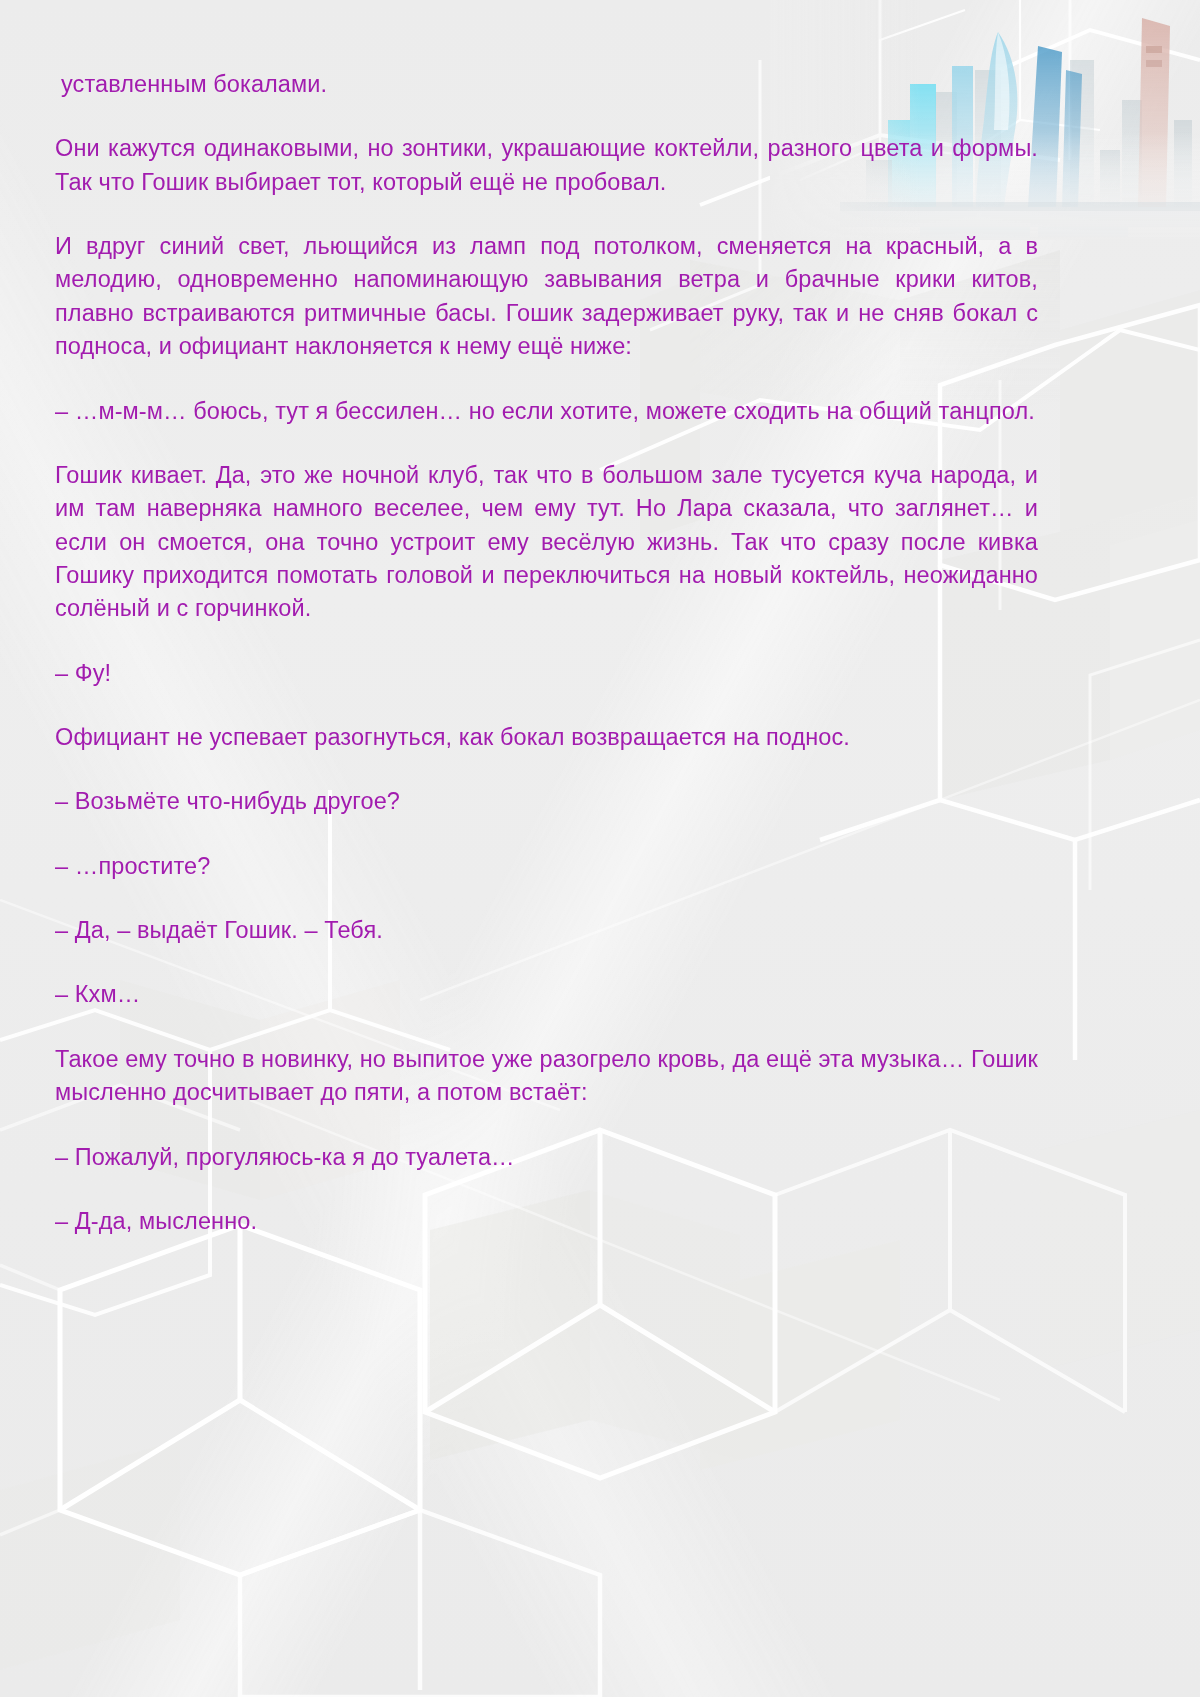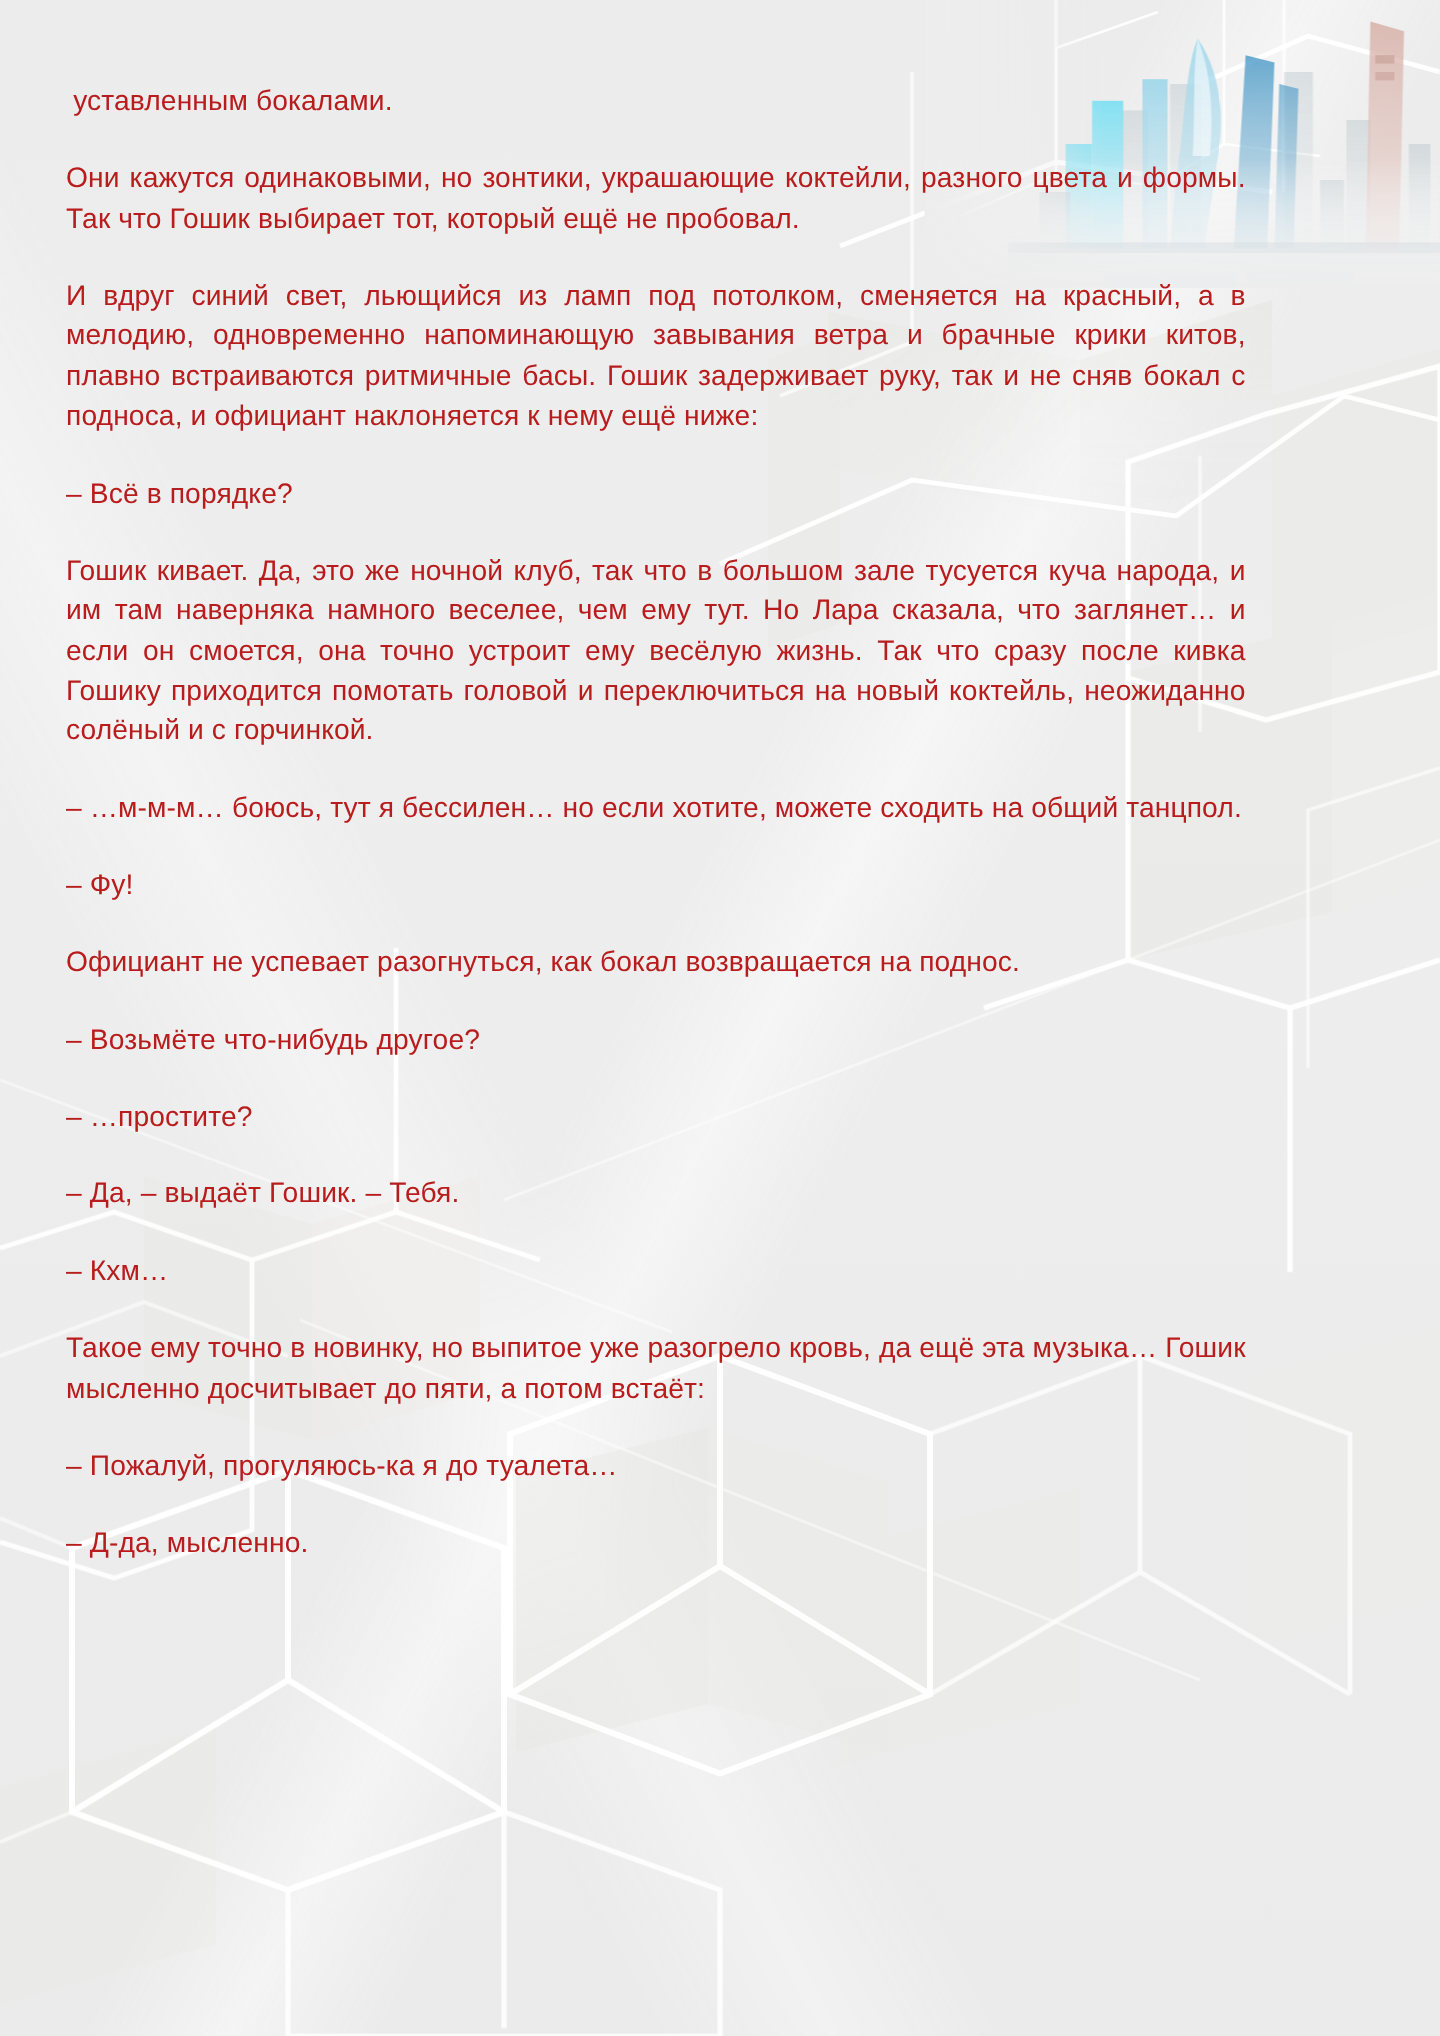--- a/index.html
+++ b/index.html
@@ -57,21 +57,21 @@
   .content {
     position: absolute;
     left: 55px;
     top: 68px;
     width: 995px;
   }
   p.para {
     margin: 0 12px 31px 0;
     font-size: 23.5px;
     line-height: 1.42;
-    color: #b91c1c;
+    color: #a21caf;
     text-align: justify;
     letter-spacing: .1px;
     position: relative;
     z-index: 3;
   }
   p.para.nojust { text-align: left; }
   p.para.lead   { text-indent: 6px; }
   p.para:last-child { margin-bottom: 0; }
 </style>
 </head>
@@ -262,23 +262,22 @@
       <rect x="0" y="0" width="430" height="240" fill="url(#skyFade)"></rect>
       <rect x="0" y="0" width="430" height="240" fill="url(#leftFade)"></rect>
     </svg>
   </div>
 
   <div class="content">
 
     <p class="para lead"> уставленным бокалами.</p>
     <p class="para">Они кажутся одинаковыми, но зонтики, украшающие коктейли, разного цвета и формы. Так что Гошик выбирает тот, который ещё не пробовал.</p>
     <p class="para">И вдруг синий свет, льющийся из ламп под потолком, сменяется на красный, а в мелодию, одновременно напоминающую завывания ветра и брачные крики китов, плавно встраиваются ритмичные басы. Гошик задерживает руку, так и не сняв бокал с подноса, и официант наклоняется к нему ещё ниже:</p>
-    <p class="para nojust">– Всё в порядке?</p>
+    <p class="para nojust">– …м-м-м… боюсь, тут я бессилен… но если хотите, можете сходить на общий танцпол.</p>
     <p class="para">Гошик кивает. Да, это же ночной клуб, так что в большом зале тусуется куча народа, и им там наверняка намного веселее, чем ему тут. Но Лара сказала, что заглянет… и если он смоется, она точно устроит ему весёлую жизнь. Так что сразу после кивка Гошику приходится помотать головой и переключиться на новый коктейль, неожиданно солёный и с горчинкой.</p>
-    <p class="para nojust">– …м-м-м… боюсь, тут я бессилен… но если хотите, можете сходить на общий танцпол.</p>
     <p class="para nojust">– Фу!</p>
     <p class="para nojust">Официант не успевает разогнуться, как бокал возвращается на поднос.</p>
     <p class="para nojust">– Возьмёте что-нибудь другое?</p>
     <p class="para nojust">– …простите?</p>
     <p class="para nojust">– Да, – выдаёт Гошик. – Тебя.</p>
     <p class="para nojust">– Кхм…</p>
     <p class="para">Такое ему точно в новинку, но выпитое уже разогрело кровь, да ещё эта музыка… Гошик мысленно досчитывает до пяти, а потом встаёт:</p>
     <p class="para nojust">– Пожалуй, прогуляюсь-ка я до туалета…</p>
     <p class="para nojust">– Д-да, мысленно.</p>
 

